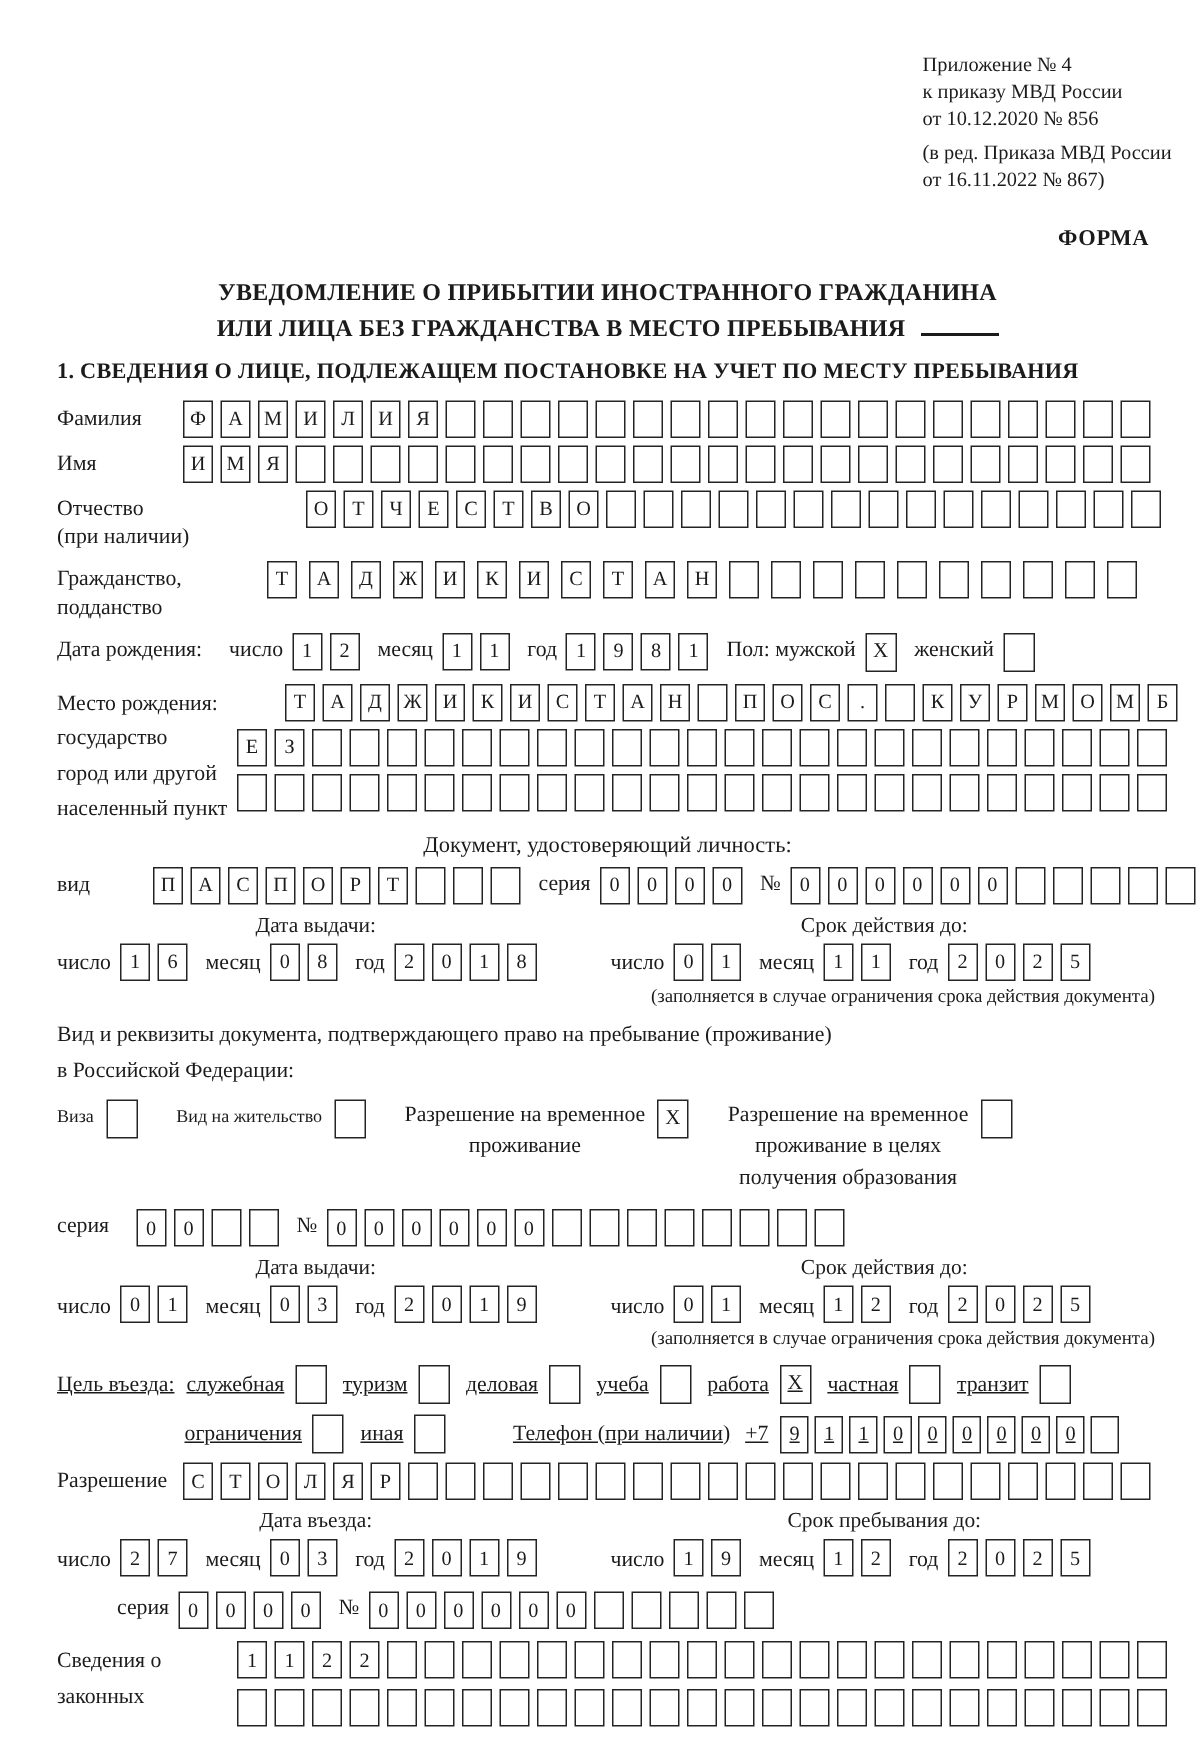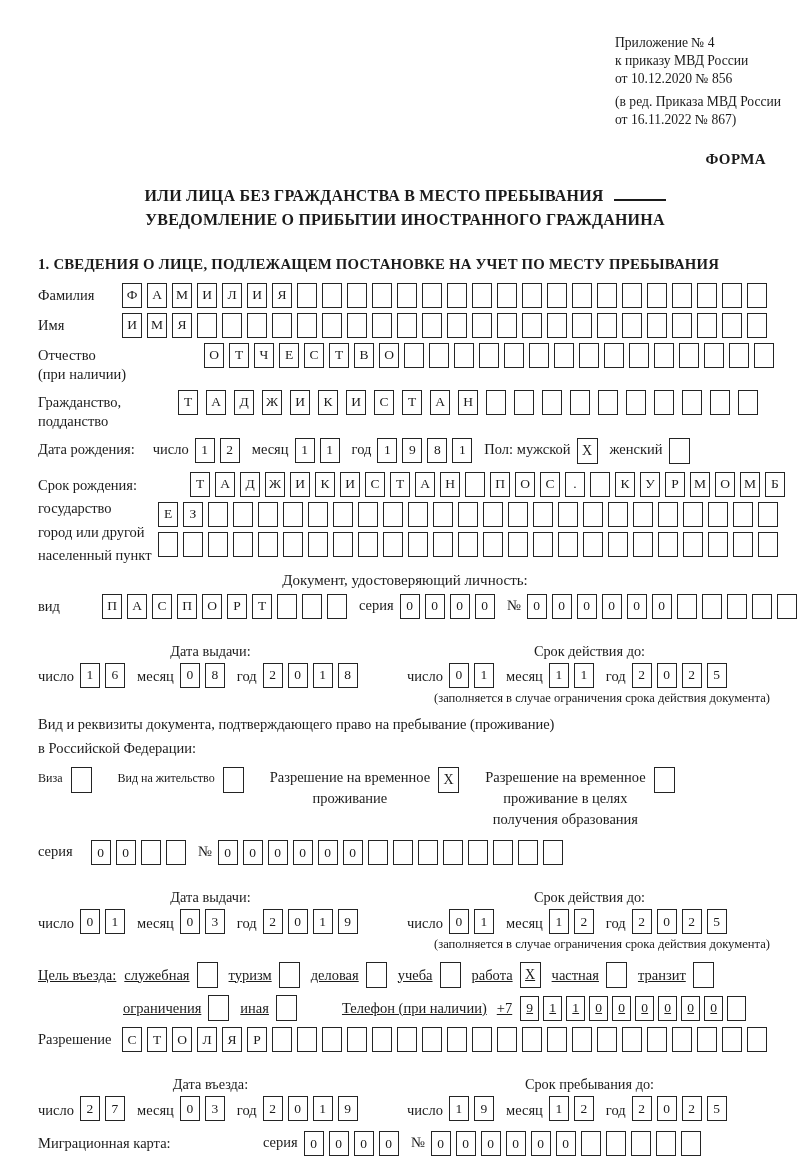--- a/index.html
+++ b/index.html
@@ -9,21 +9,21 @@
     font-family:"Liberation Serif","DejaVu Serif",serif;
   }
   .page{box-sizing:border-box;width:800px;height:1163px;padding:34px 28px 16px 38px;}
   
   .hdr-block{width:200px;margin-left:577px;font-size:13.6px;line-height:1.32;}
   .hdr-block .grp2{margin-top:5px;}
   .forma{font-weight:bold;font-size:15px;text-align:right;margin:22px 6px 0 0;letter-spacing:.4px;}
   
   .title{margin-top:16px;text-align:center;font-weight:bold;font-size:16px;line-height:1.5;letter-spacing:.2px;}
   .blank-line{display:inline-block;width:52px;border-bottom:2px solid #1b1b1b;height:12px;margin-left:10px;}
-  .sect{margin-top:24px;font-weight:bold;font-size:14.8px;letter-spacing:.2px;}
+  .sect{margin-top:8px;font-weight:bold;font-size:14.8px;letter-spacing:.2px;}
   
   .frow{display:flex;align-items:flex-start;margin-top:5px;}
   .flabel{font-size:14.5px;line-height:1.35;flex:none;padding-top:3px;}
   .w84{width:84px;} .w166{width:166px;} .w140{width:140px;} .w120{width:120px;} .w64{width:64px;} .w185{width:185px;}
   .cells{display:inline-flex;gap:5px;flex:none;}
   .cell{
     width:20px;height:25px;box-sizing:border-box;border:1.6px solid #242424;
     display:flex;align-items:center;justify-content:center;
     font-size:13.5px;font-family:"Liberation Serif","DejaVu Serif",serif;background:#fff;flex:none;
   }
@@ -34,21 +34,21 @@
     align-items:center;justify-content:center;font-size:14px;flex:none;background:#fff;
   }
   .inline-lbl{font-size:14.5px;margin:0 6px 0 12px;padding-top:3px;}
   .inline-lbl.first{margin-left:0;}
   .stack{display:flex;flex-direction:column;gap:5px;}
   .mt2{margin-top:2px;} .mt6{margin-top:6px;} .mt10{margin-top:10px;}
   .indent32{margin-left:32px;}
   
   .center-bold{font-weight:normal;text-align:center;font-size:15px;margin-top:4px;}
   
-  .dates{display:flex;margin-top:24px;}
+  .dates{display:flex;margin-top:6px;}
   .dates .halfL{width:345px;flex:none;}
   .dates .halfR{flex:1;margin-left:24px;}
   .half-title{text-align:center;font-size:14.3px;margin-bottom:3px;}
   .dline{display:flex;align-items:center;}
   .note{font-size:12.6px;text-align:right;margin:3px 2px 0 0;}
   
   .permits{display:flex;align-items:flex-start;margin-top:8px;gap:26px;}
   .permit-item{display:flex;align-items:flex-start;gap:8px;flex:none;}
   .permit-item .plabel{font-size:12px;padding-top:4px;}
   .permit-multi{text-align:center;font-size:14.5px;line-height:1.45;}
@@ -73,24 +73,24 @@
     <div>к приказу МВД России</div>
     <div>от 10.12.2020 № 856</div>
     <div class="grp2">
       <div>(в ред. Приказа МВД России</div>
       <div>от 16.11.2022 № 867)</div>
     </div>
   </div>
   <div class="forma">ФОРМА</div>
 
   <div class="title">
+    <div>УВЕДОМЛЕНИЕ О ПРИБЫТИИ ИНОСТРАННОГО ГРАЖДАНИНА</div>
     <div>
       <span>ИЛИ ЛИЦА БЕЗ ГРАЖДАНСТВА В МЕСТО ПРЕБЫВАНИЯ</span><span class="blank-line"></span>
     </div>
-    <div>УВЕДОМЛЕНИЕ О ПРИБЫТИИ ИНОСТРАННОГО ГРАЖДАНИНА</div>
   </div>
 
   <div class="sect">1. СВЕДЕНИЯ О ЛИЦЕ, ПОДЛЕЖАЩЕМ ПОСТАНОВКЕ НА УЧЕТ ПО МЕСТУ ПРЕБЫВАНИЯ</div>
 
   <div class="frow mt10">
     <div class="flabel w84">Фамилия</div>
     <span class="cells">
         <span class="cell">Ф</span>
         <span class="cell">А</span>
         <span class="cell">М</span>
@@ -234,21 +234,21 @@
         <span class="cell">1</span>
       </span>
     <span class="inline-lbl">Пол: мужской</span>
     <span class="checkbox">X</span>
     <span class="inline-lbl">женский</span>
     <span class="checkbox"></span>
   </div>
 
   <div class="twocol">
     <div class="lblcol w120">
-      <div>Срок рождения:</div>
+      <div>Место рождения:</div>
       <div>государство</div>
       <div>город или другой</div>
       <div>населенный пункт</div>
     </div>
     <div class="stack">
       <span class="cells indent32">
           <span class="cell">Т</span>
           <span class="cell">А</span>
           <span class="cell">Д</span>
           <span class="cell">Ж</span>
@@ -651,21 +651,20 @@
             <span class="cell">2</span>
             <span class="cell">0</span>
             <span class="cell">2</span>
             <span class="cell">5</span>
           </span>
       </div>
     </div>
   </div>
 
   <div class="frow mt10">
-    <div class="flabel w185">Миграционная карта:</div>
     <span class="inline-lbl" style="margin-left:40px">серия</span>
     <span class="cells">
         <span class="cell">0</span>
         <span class="cell">0</span>
         <span class="cell">0</span>
         <span class="cell">0</span>
       </span>
     <span class="inline-lbl">№</span>
     <span class="cells">
         <span class="cell">0</span>

